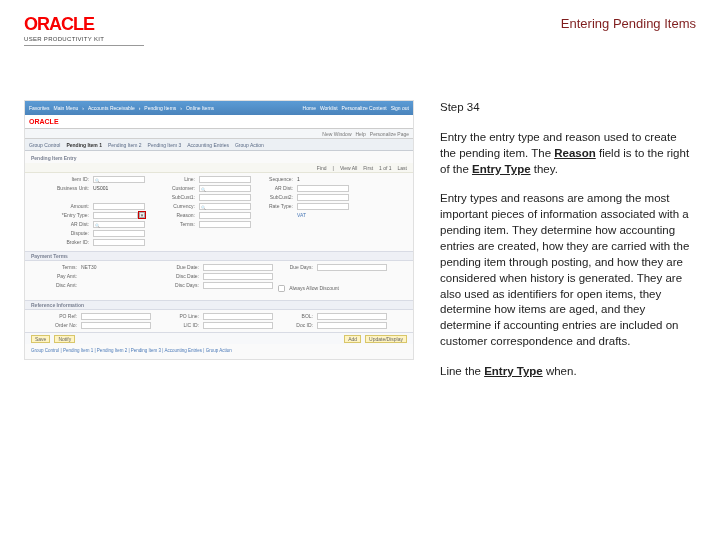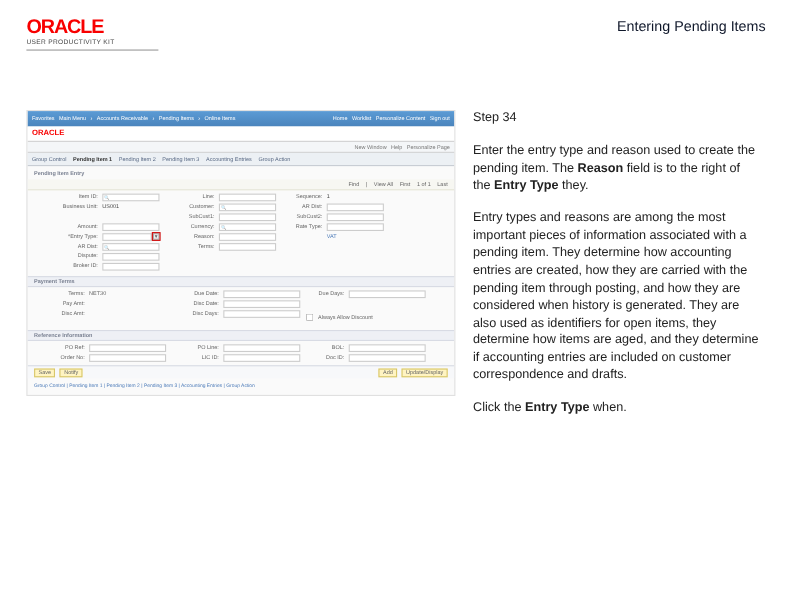--- a/index.html
+++ b/index.html
@@ -4,24 +4,24 @@
 <style>
   * { box-sizing: border-box; margin: 0; padding: 0; }
   body { font-family: Arial, Helvetica, sans-serif; font-size: 11px; color: #333; width: 720px; height: 540px; background: #fff; position: relative; }
 
   
   .top-header { display: flex; justify-content: space-between; align-items: flex-start; padding: 14px 24px 4px 24px; }
   .brand { display: flex; flex-direction: column; }
   .oracle-logo { color: #f80000; font-size: 18px; font-weight: bold; letter-spacing: -1px; }
   .brand-sub { font-size: 6px; color: #444; letter-spacing: 0.3px; margin-top: 1px; }
   .brand-rule { border: 0; border-top: 1px solid #999; margin-top: 3px; width: 120px; }
-  .doc-title { font-size: 13px; color: #0f172a; margin-top: 2px; }
-
-  
-  .main { display: flex; padding: 50px 24px 0 24px; gap: 16px; }
+  .doc-title { font-size: 13px; color: #7f1d1d; margin-top: 2px; }
+
+  
+  .main { display: flex; padding: 50px 24px 0 24px; gap: 26px; }
 
   
   .shot { width: 390px; height: 260px; border: 1px solid #e0e0e0; background: #fafafa; font-size: 5px; position: relative; overflow: hidden; }
   .shot-top { background: linear-gradient(#5b9bd5, #4a84bc); height: 14px; display: flex; align-items: center; padding: 0 4px; gap: 4px; color: #fff; font-size: 5px; }
   .shot-top span { white-space: nowrap; }
   .shot-brand { background: #fff; height: 14px; display: flex; align-items: center; padding: 0 4px; border-bottom: 1px solid #ccc; }
   .shot-brand .mini-oracle { color: #f80000; font-weight: bold; font-size: 7px; }
   .shot-meta { background: #f4f6f8; height: 10px; border-bottom: 1px solid #d0d0d0; display:flex; justify-content:flex-end; align-items:center; padding:0 4px; gap:4px; color:#777;}
   .shot-tabs { background: #ecf0f4; height: 12px; display: flex; align-items: center; gap: 6px; padding: 0 4px; border-bottom: 1px solid #c8cdd4; color: #5a6a85; }
   .shot-tabs span.active { font-weight: bold; color: #333; }
@@ -39,21 +39,21 @@
   .shot-footer-top { height:12px; background:#f7f8fa; border-top:1px solid #d8dbe4; display:flex; justify-content:space-between; align-items:center; padding:0 6px; color:#666;}
   .shot-footer-top .left { display:flex; gap:4px; align-items:center;}
   .shot-footer-top .btn { background:#fff4c2; border:1px solid #d8c66a; padding:0 3px; }
   .shot-breadcrumb { padding:4px 6px; color:#4b7ab8; font-size:4.5px;}
   .lookup::after { content:"🔍"; font-size:4px; opacity:.6; margin-left:1px;}
   .dd { display:inline-block; width:6px; height:6px; border:1px solid #aaa; text-align:center; line-height:4px; background:#f0f0f0; }
 
   
   .instructions { flex: 1; font-size: 11.5px; line-height: 1.38; color: #222; padding-right: 6px; }
   .instructions p { margin-bottom: 14px; }
-  .instructions b { font-weight: bold; }
+  .instructions b { font-weight: bold; text-decoration: underline; }
 
 </style>
 </head>
 <body>
 
 <div class="top-header">
   <div class="brand">
     <div class="oracle-logo">ORACLE</div>
     <div class="brand-sub">USER PRODUCTIVITY KIT</div>
     <hr class="brand-rule">
@@ -214,21 +214,21 @@
         <span class="btn">Add</span>
         <span class="btn">Update/Display</span>
       </div>
     </div>
     <div class="shot-breadcrumb">Group Control | Pending Item 1 | Pending Item 2 | Pending Item 3 | Accounting Entries | Group Action</div>
   </div>
 
   <div class="instructions">
     <p>Step 34</p>
     <p>
-      <span>Enter the entry type and reason used to create the pending item. The </span><b>Reason</b><span> field is to the right of the </span><b>Entry Type</b><span> they.</span>
+      <span>Entry the entry type and reason used to create the pending item. The </span><b>Reason</b><span> field is to the right of the </span><b>Entry Type</b><span> they.</span>
     </p>
     <p>Entry types and reasons are among the most important pieces of information associated with a pending item. They determine how accounting entries are created, how they are carried with the pending item through posting, and how they are considered when history is generated. They are also used as identifiers for open items, they determine how items are aged, and they determine if accounting entries are included on customer correspondence and drafts.</p>
     <p>
-      <span>Click the </span><b>Entry Type</b><span> when.</span>
+      <span>Line the </span><b>Entry Type</b><span> when.</span>
     </p>
   </div>
 
 </div>
 
 </body></html>

